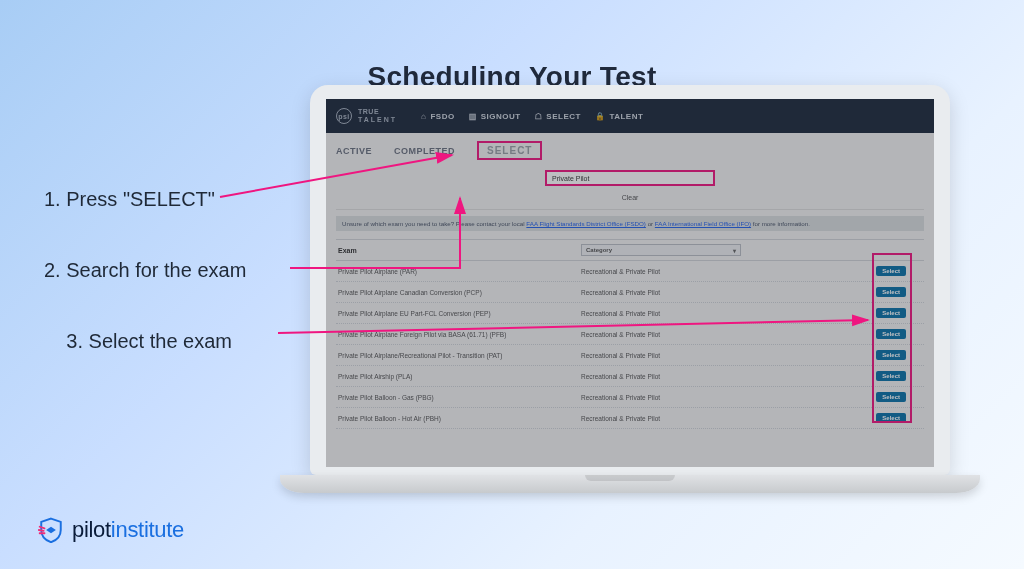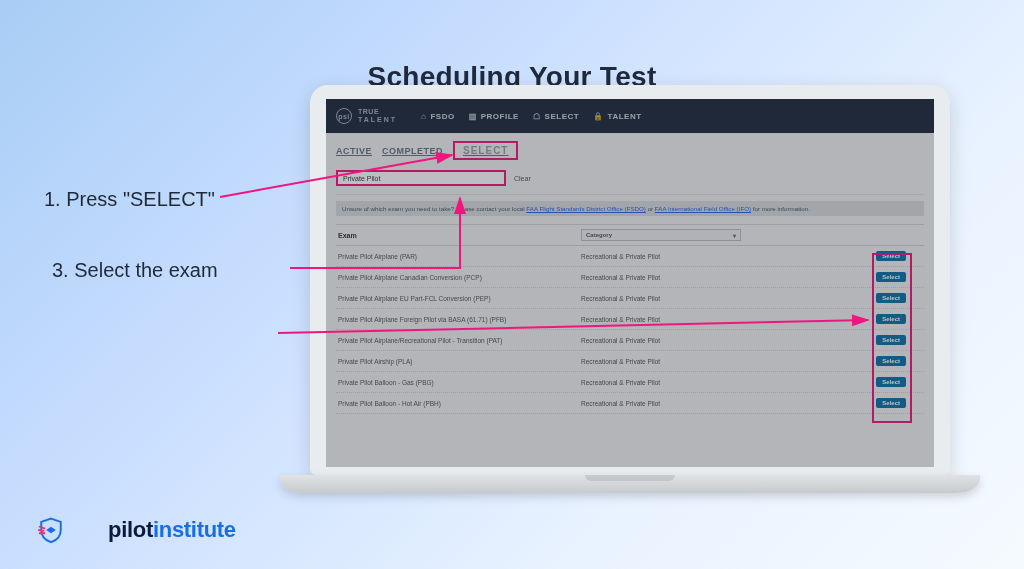--- a/index.html
+++ b/index.html
@@ -23,21 +23,21 @@
   }
   .steps {
     position: absolute;
     left: 44px;
     top: 188px;
     color: #1f2937;
     font-size: 20px;
     font-weight: 500;
   }
   .steps .step { margin-bottom: 48px; }
-  .steps .step3 { margin-left: 8px; }
+  .steps .step3 { margin-left: 8px; text-align: center; }
 
   
   .laptop {
     position: absolute;
     left: 310px;
     top: 85px;
     width: 640px;
   }
   .screen-bezel {
     width: 640px;
@@ -92,32 +92,32 @@
     border: 1.5px solid #a7b2c0; display:flex; align-items:center; justify-content:center;
     font-size: 7px; color:#a7b2c0; font-weight:700;
   }
   .brand-text { line-height: 8px; font-size: 7px; color:#a7b2c0; }
   .brand-text .line2 { letter-spacing: 2px; }
   .nav-item { display:flex; align-items:center; gap:4px; }
   .nav-ico { opacity:.9; }
 
   .psi-body { position: relative; padding: 0 10px; }
   .tabs-row {
-    display:flex; align-items:center; gap:10px;
+    display:flex; align-items:center; gap:22px;
     padding: 8px 0 6px 0;
-    font-size: 9px; color:#6b7280; font-weight:700; letter-spacing:.5px;text-decoration:underline;
+    font-size: 9px; color:#6b7280; font-weight:700; letter-spacing:.5px;
   }
   .select-tab {
     font-size: 10px; font-weight:700; letter-spacing:1px;
     color:#9aa0a6; padding: 2px 8px;
     border: 2px solid #ef1680;
     display:inline-block;
   }
 
-  .search-row { display:flex; align-items:center; gap:8px; padding: 4px 0 8px 0; border-bottom:1px solid #ddd; }
+  .search-row { display:flex; align-items:center; gap:8px; padding: 4px 0 8px 0; border-bottom:1px solid #ddd;flex-direction:column; }
   .search-input {
     width: 170px; height: 16px; border:2px solid #ef1680; background:#fff;
     font-size:7px; padding:0 5px; color:#333;
   }
   .clear { font-size:7px; color:#555; }
 
   .notice {
     margin-top:6px;
     background:#d9dddf; padding:4px 6px; font-size:6.2px; color:#4a5568;
   }
@@ -175,31 +175,32 @@
 
   
   .pi-logo {
     position:absolute; left:38px; bottom:26px;
     display:flex; align-items:center; gap:8px;
   }
   .pi-mark {
     width:26px; height:26px; position:relative;
   }
   .pi-mark svg { display:block; }
-  .pi-text { font-weight:700; font-size:22px; letter-spacing:-.3px;margin-left:36px; }
+  .pi-text { font-weight:400; font-size:22px; letter-spacing:-.3px; }
   .pi-text .p1 { color:#0a1c3a; }
   .pi-text .p2 { color:#1a6fe0; }
 </style>
 </head>
 <body>
 
 <div class="title">Scheduling Your Test</div>
 
 <div class="steps">
   <div class="step">1. Press "SELECT"</div>
+  <div class="step">2. Search for the exam</div>
   <div class="step step3">3. Select the exam</div>
 </div>
 
 <div class="laptop">
   <div class="screen-bezel">
     <div class="screen">
 
       <div class="navbar">
         <div class="brand">
           <div class="brand-badge">psi</div>
@@ -207,21 +208,21 @@
             <div>TRUE</div>
             <div class="line2">TALENT</div>
           </div>
         </div>
         <div class="nav-item">
           <span class="nav-ico">⌂</span>
           <span>FSDO</span>
         </div>
         <div class="nav-item">
           <span class="nav-ico">▥</span>
-          <span>PROFILE</span>
+          <span>SIGNOUT</span>
         </div>
         <div class="nav-item">
           <span class="nav-ico">☖</span>
           <span>SELECT</span>
         </div>
         <div class="nav-item">
           <span class="nav-ico">🔒</span>
           <span>TALENT</span>
         </div>
       </div>

